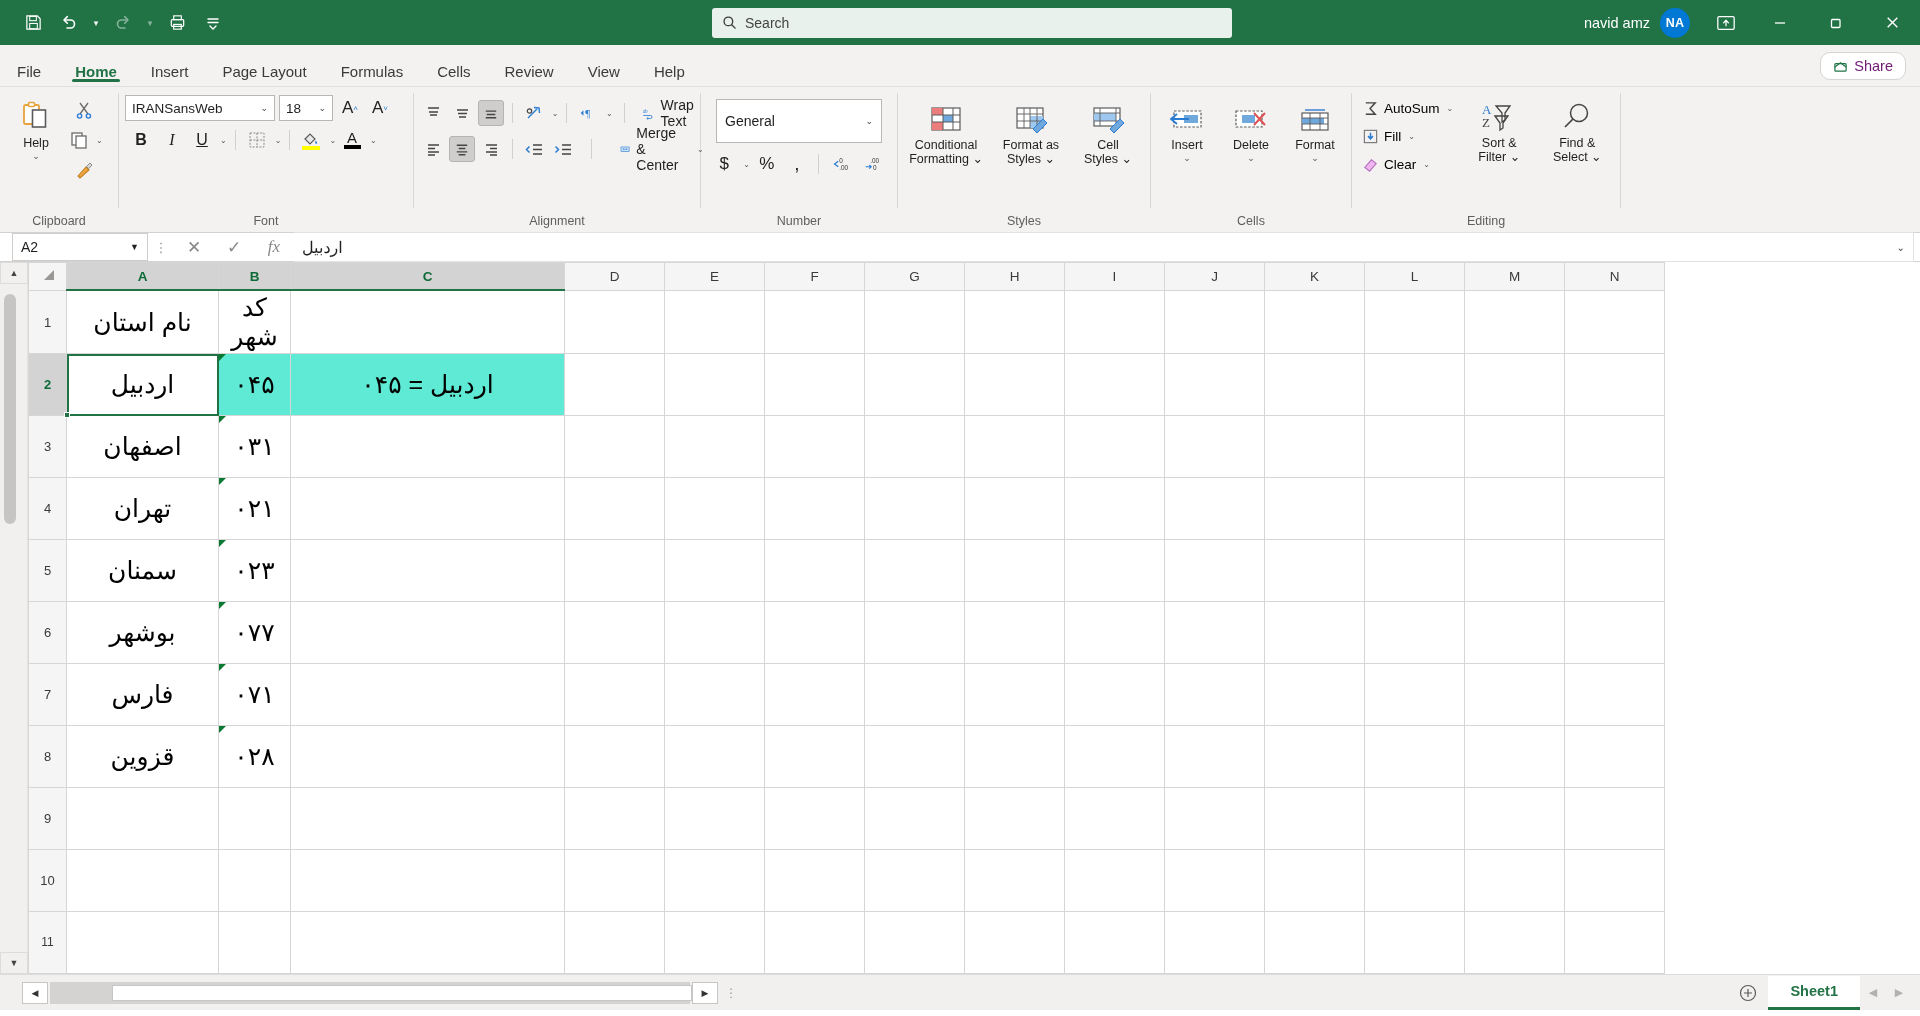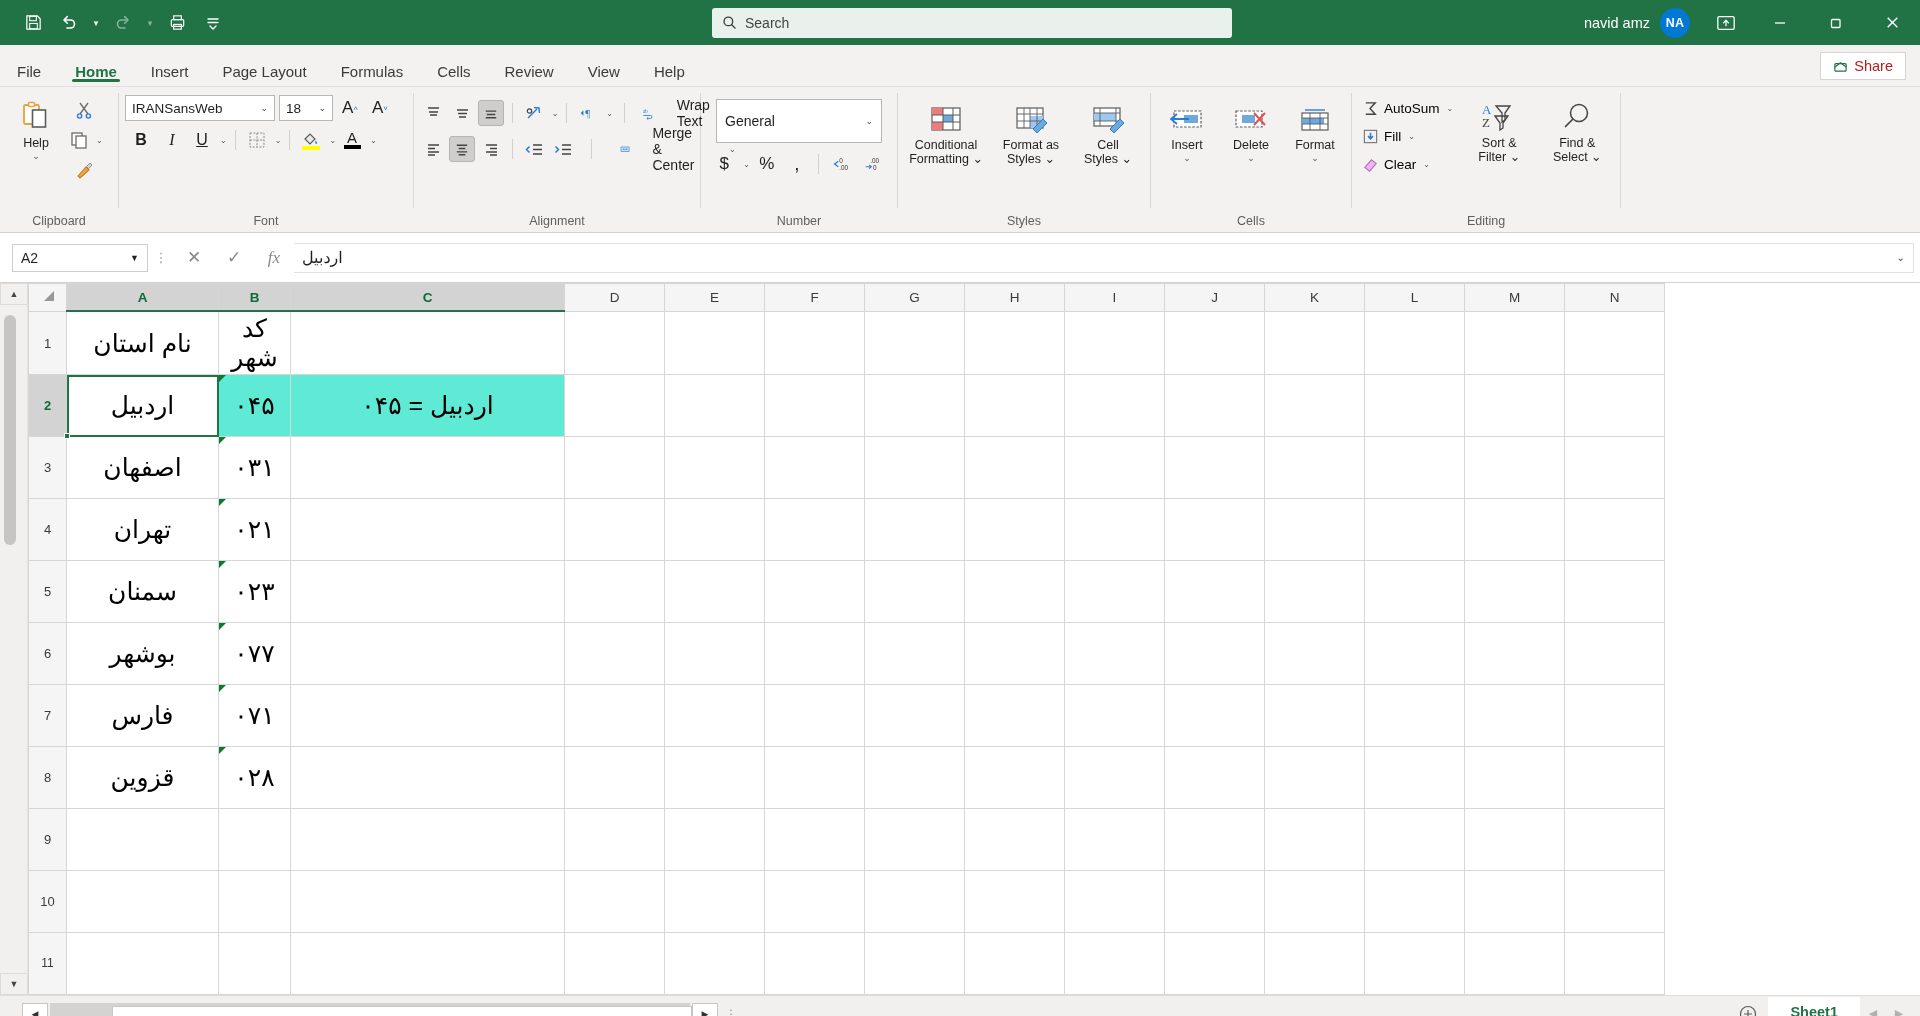--- a/index.html
+++ b/index.html
@@ -54,22 +54,22 @@
     position: relative;
     margin-top: 12px;
   }
   .tab.active { color: #217346; font-weight: bold; }
   .tab.active::after {
     content: ""; position: absolute; left: 14px; right: 14px; bottom: 4px; height: 3px;
     background: #217346; border-radius: 2px;
   }
   .share-btn {
     margin-left: auto; margin-right: 14px; align-self: center;
-    display: flex; align-items: center; gap: 6px; font-size: 14.5px; color: #b91c1c;
-    border: 1px solid #d6d4d2; border-radius: 0; padding: 5px 12px; background: #fff;
+    display: flex; align-items: center; gap: 6px; font-size: 14.5px; color: #701a75;
+    border: 1px solid #d6d4d2; border-radius: 10px; padding: 5px 12px; background: #fff;
   }
 
   
   .ribbon {
     height: 146px; background: #f3f2f1; display: flex; align-items: stretch;
     border-bottom: 1px solid #d4d2d0; position: relative;
   }
   .grp { display: flex; flex-direction: column; position: relative; padding: 4px 6px 0 6px; }
   .grp-body { flex: 1; display: flex; align-items: flex-start; padding-top: 4px; }
   .grp-label {
@@ -103,28 +103,28 @@
   .fontsize {
     width: 54px; height: 26px; background: #fff; border: 1px solid #b9b7b5;
     font-size: 13.5px; display: flex; align-items: center; padding: 0 6px; color: #201f1e;
   }
   .fld-car { margin-left: auto; font-size: 9px; color: #444; }
   .numfmt {
     width: 166px; height: 44px; background: #fff; border: 1px solid #b9b7b5;
     font-size: 14px; display: flex; align-items: center; padding: 0 8px; color: #201f1e;
   }
   .wide-btn {
-    display: flex; align-items: center; gap: 22px; height: 28px; padding: 0 6px;
+    display: flex; align-items: center; gap: 6px; height: 28px; padding: 0 6px;
     font-size: 14px; border-radius: 3px; color: #201f1e;
   }
   .edit-line { display: flex; align-items: center; gap: 5px; height: 26px; padding: 0 4px; font-size: 13.5px; border-radius: 3px; }
 
   
   .fbar {
-    height: 50px; background: #ffffff; display: flex; align-items: center;
+    height: 29px; background: #ffffff; display: flex; align-items: center;
     gap: 0; border-bottom: 1px solid #d4d2d0; padding: 0 6px;
   }
   .namebox {
     width: 136px; height: 28px; border: 1px solid #cfcdcb; background: #fff;
     display: flex; align-items: center; padding: 0 8px; font-size: 14px; color: #201f1e;
     margin-left: 6px;
   }
   .namebox .car { margin-left: auto; font-size: 9px; }
   .fb-dots { width: 26px; text-align: center; color: #9a9896; font-size: 13px; letter-spacing: 0; }
   .fb-btns { display: flex; align-items: center; gap: 0; }

